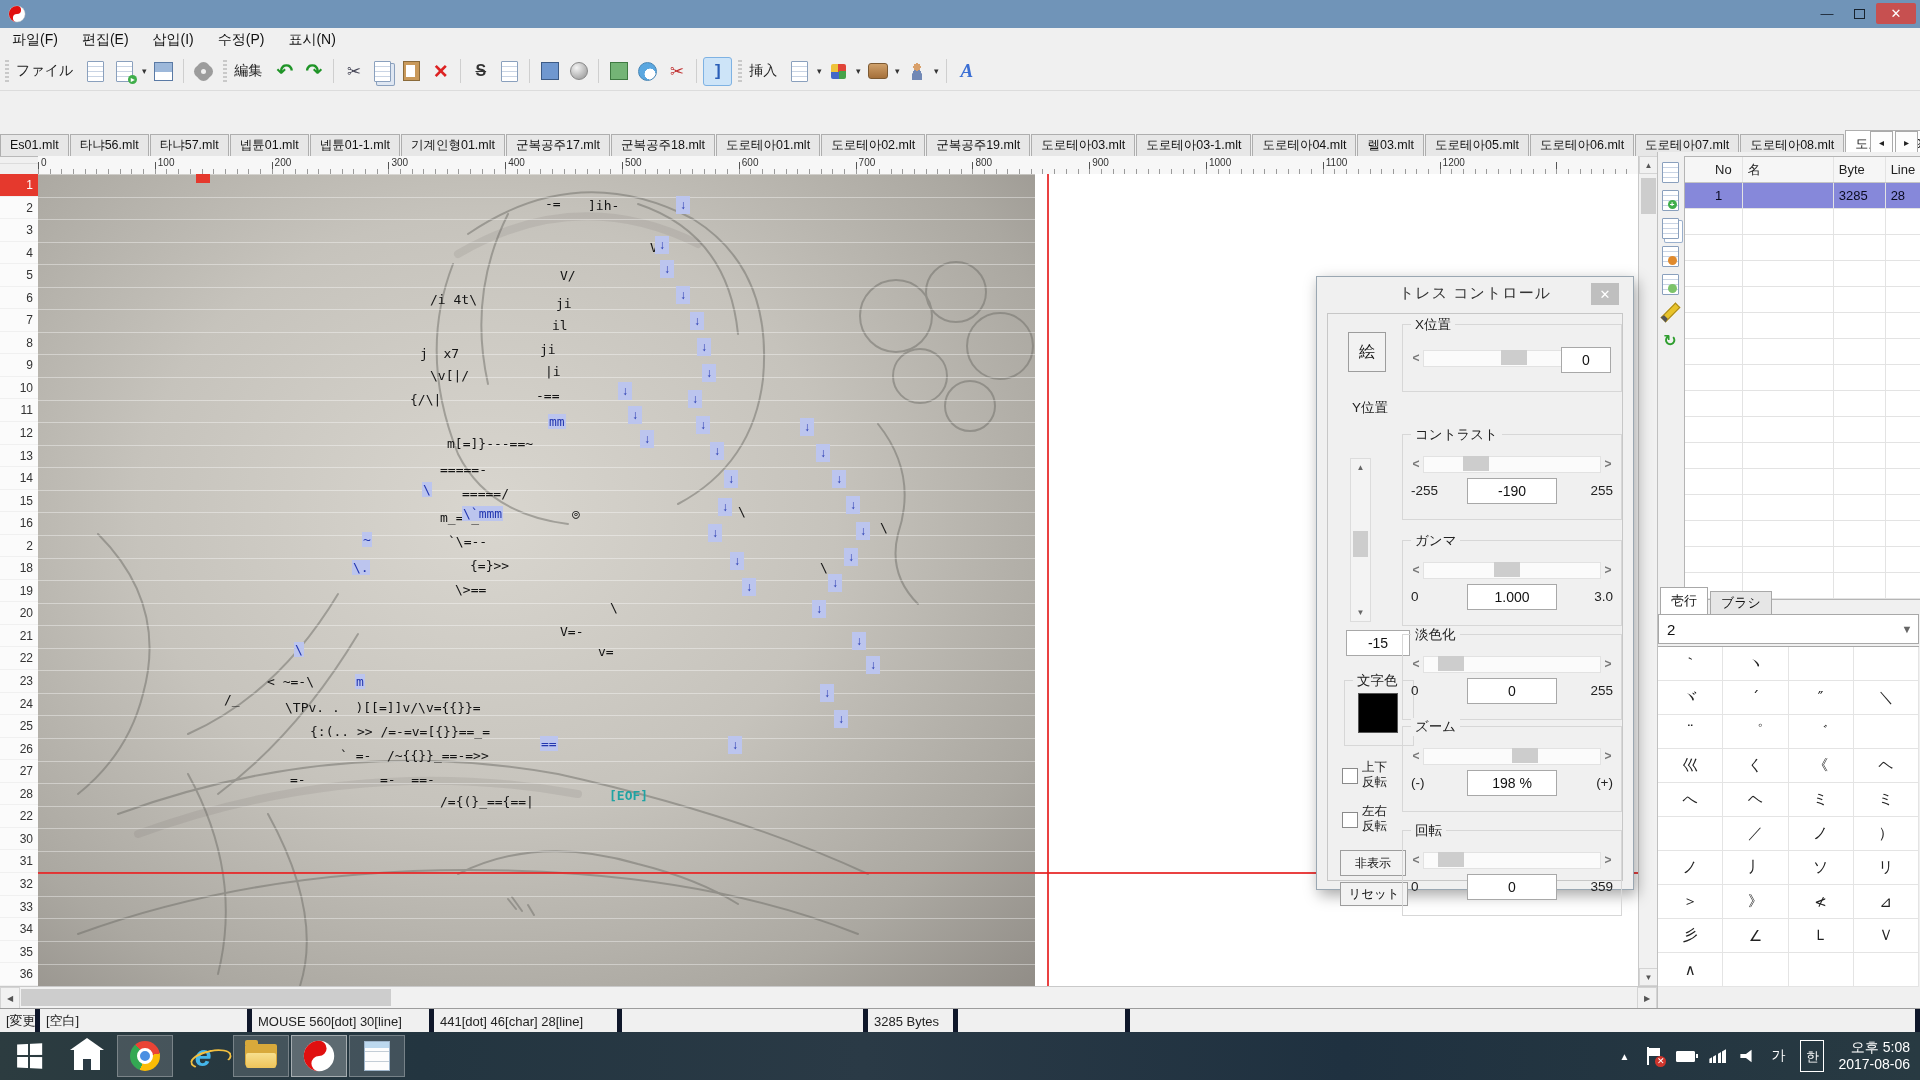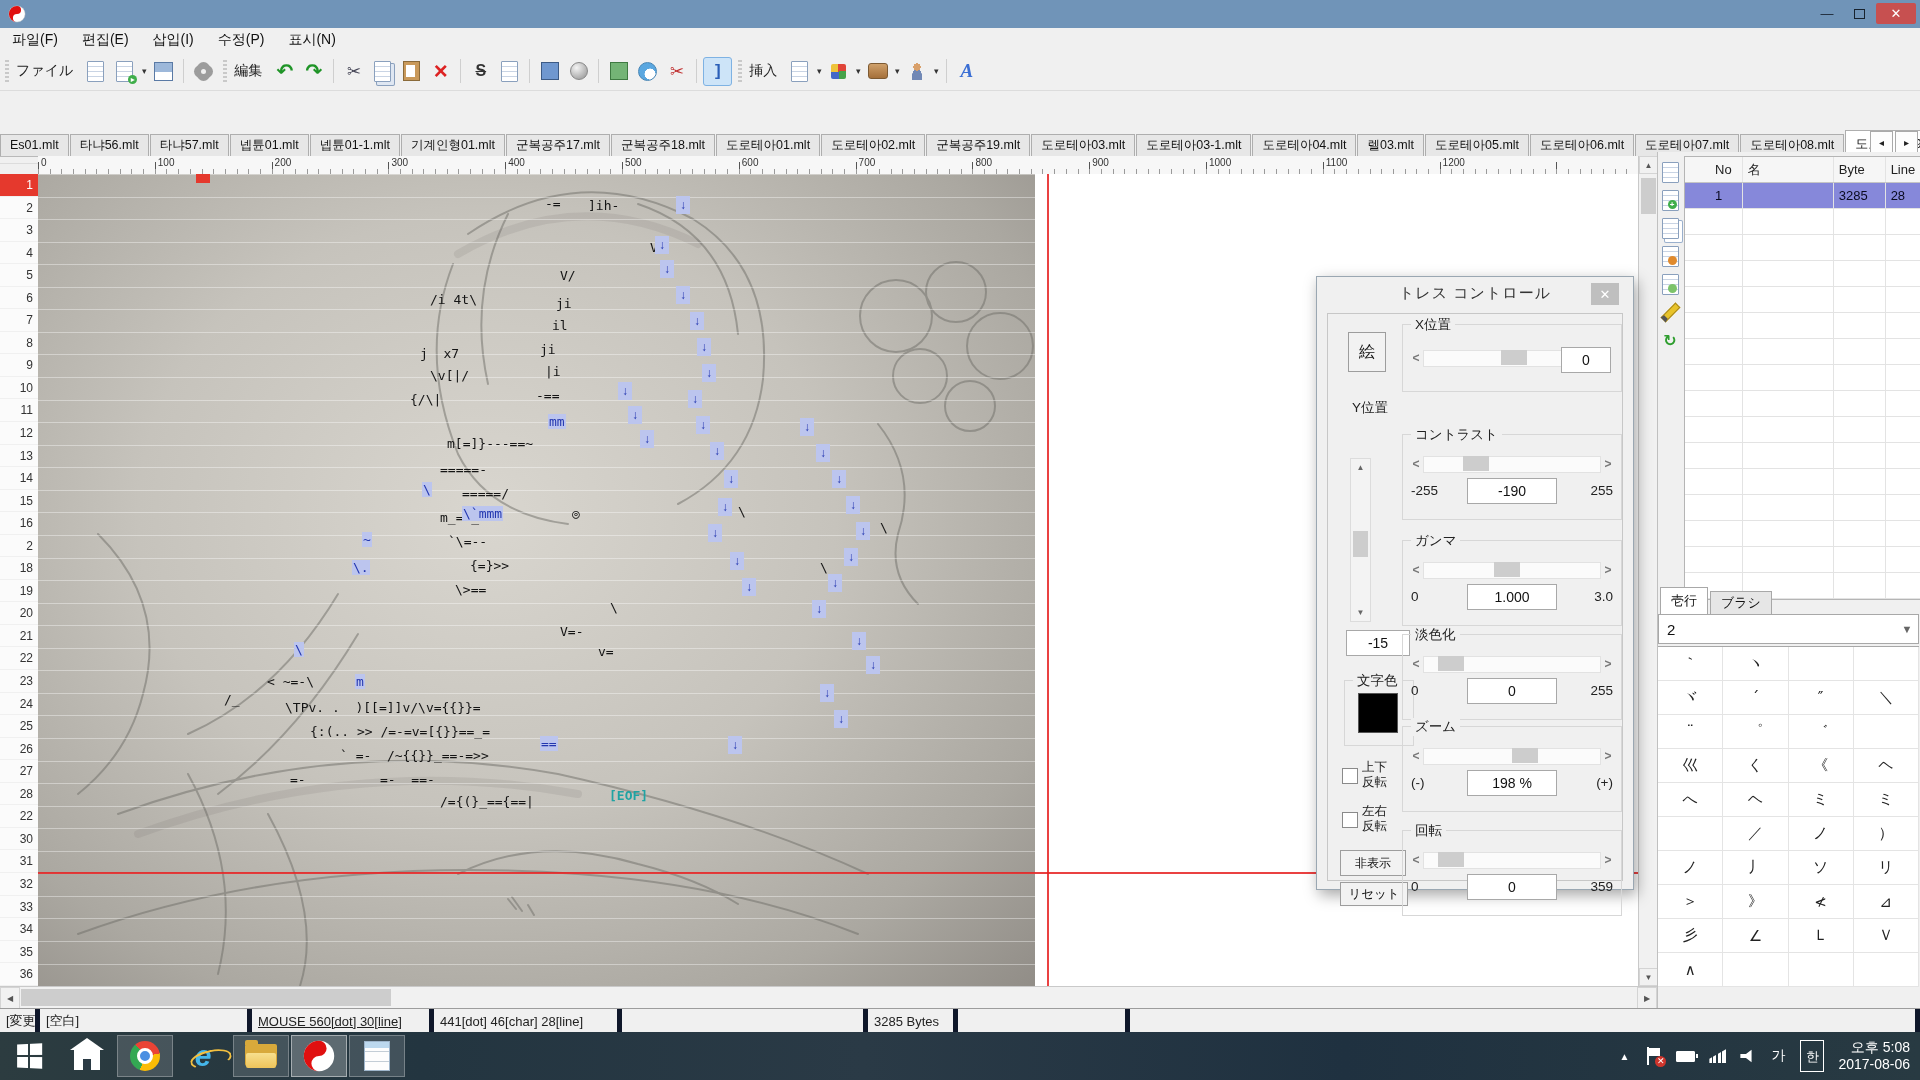--- a/index.html
+++ b/index.html
@@ -850,21 +850,21 @@
               <span class="max">359</span>
             </div>
           </div>
         </div>
     </div>
   </div>
 
   <div id="statusbar">
       <div class="seg" style="width: 40px;">[変更]</div>
       <div class="seg" style="width: 212px;">[空白]</div>
-      <div class="seg" style="width: 182px; text-decoration: underline;">MOUSE 560[dot] 30[line]</div>
+      <div class="seg" style="width: 182px;">MOUSE 560[dot] 30[line]</div>
       <div class="seg" style="width: 188px;">441[dot] 46[char] 28[line]</div>
       <div class="seg" style="width: 246px;"></div>
       <div class="seg" style="width: 90px;">3285 Bytes</div>
       <div class="seg" style="width: 172px;"></div>
       <div class="seg" style="flex: 1 1 0%;"></div>
     </div>
 
   <div id="taskbar">
     <div class="tbtn">
         <span class="winlogo">

